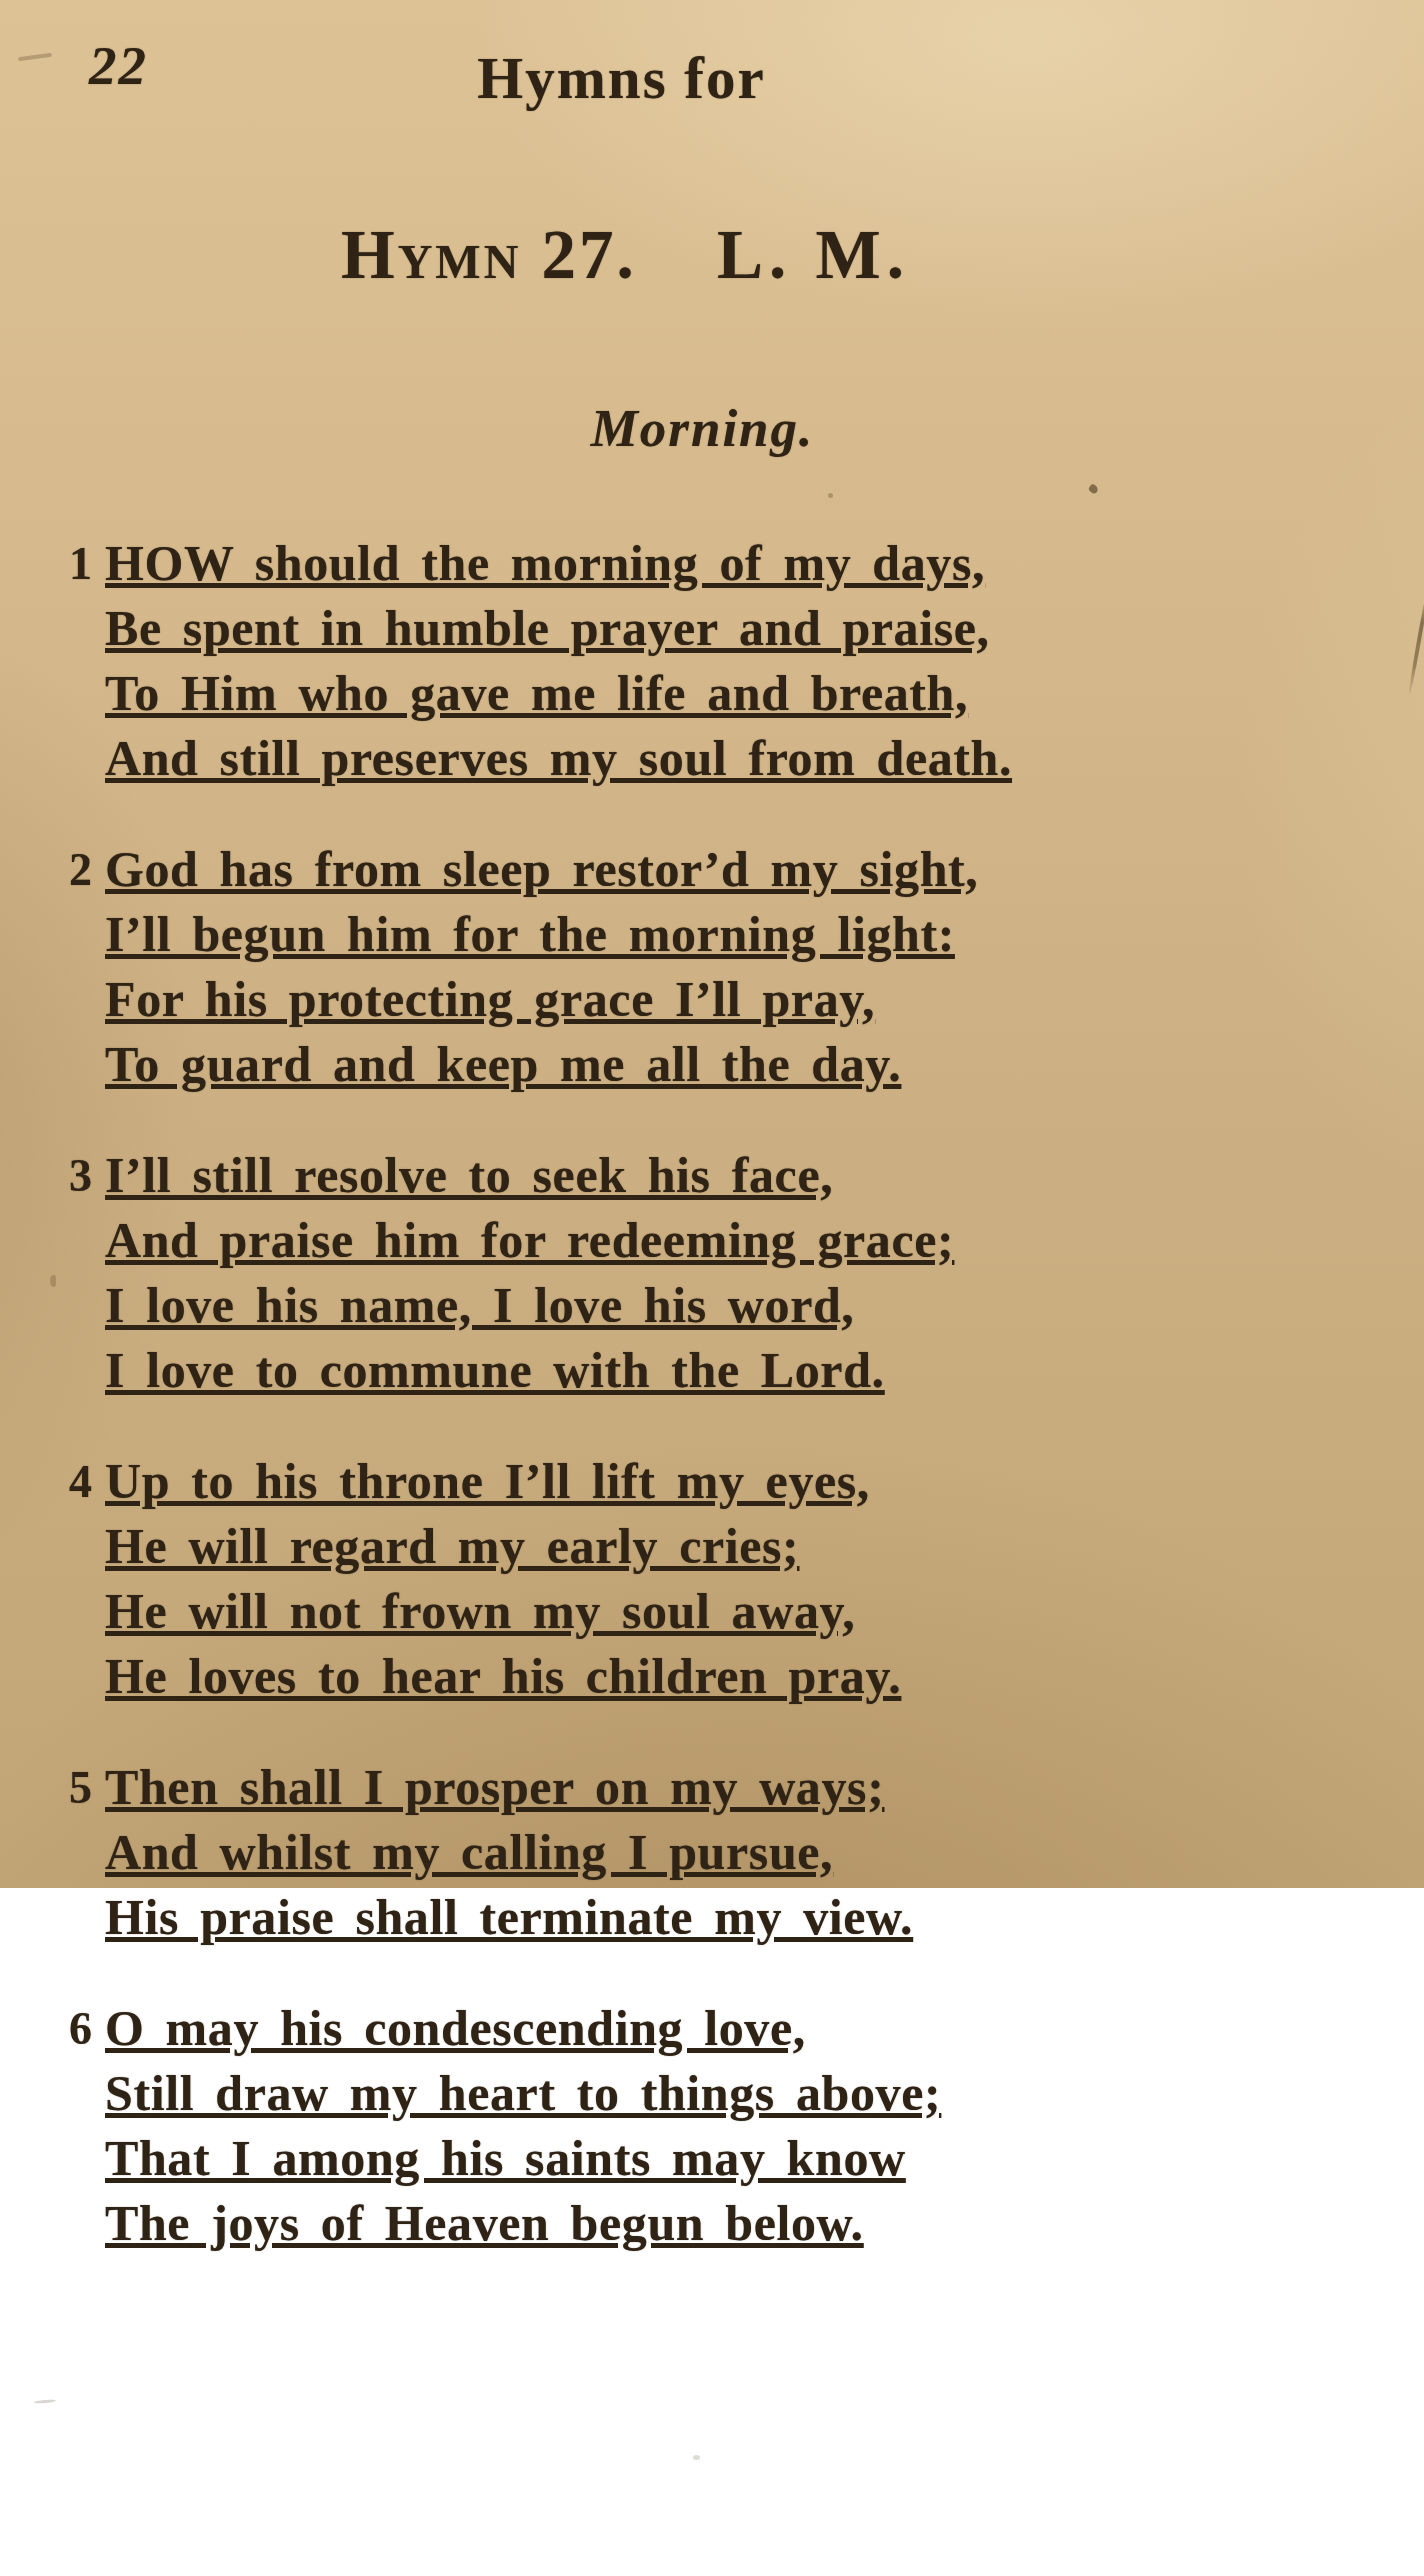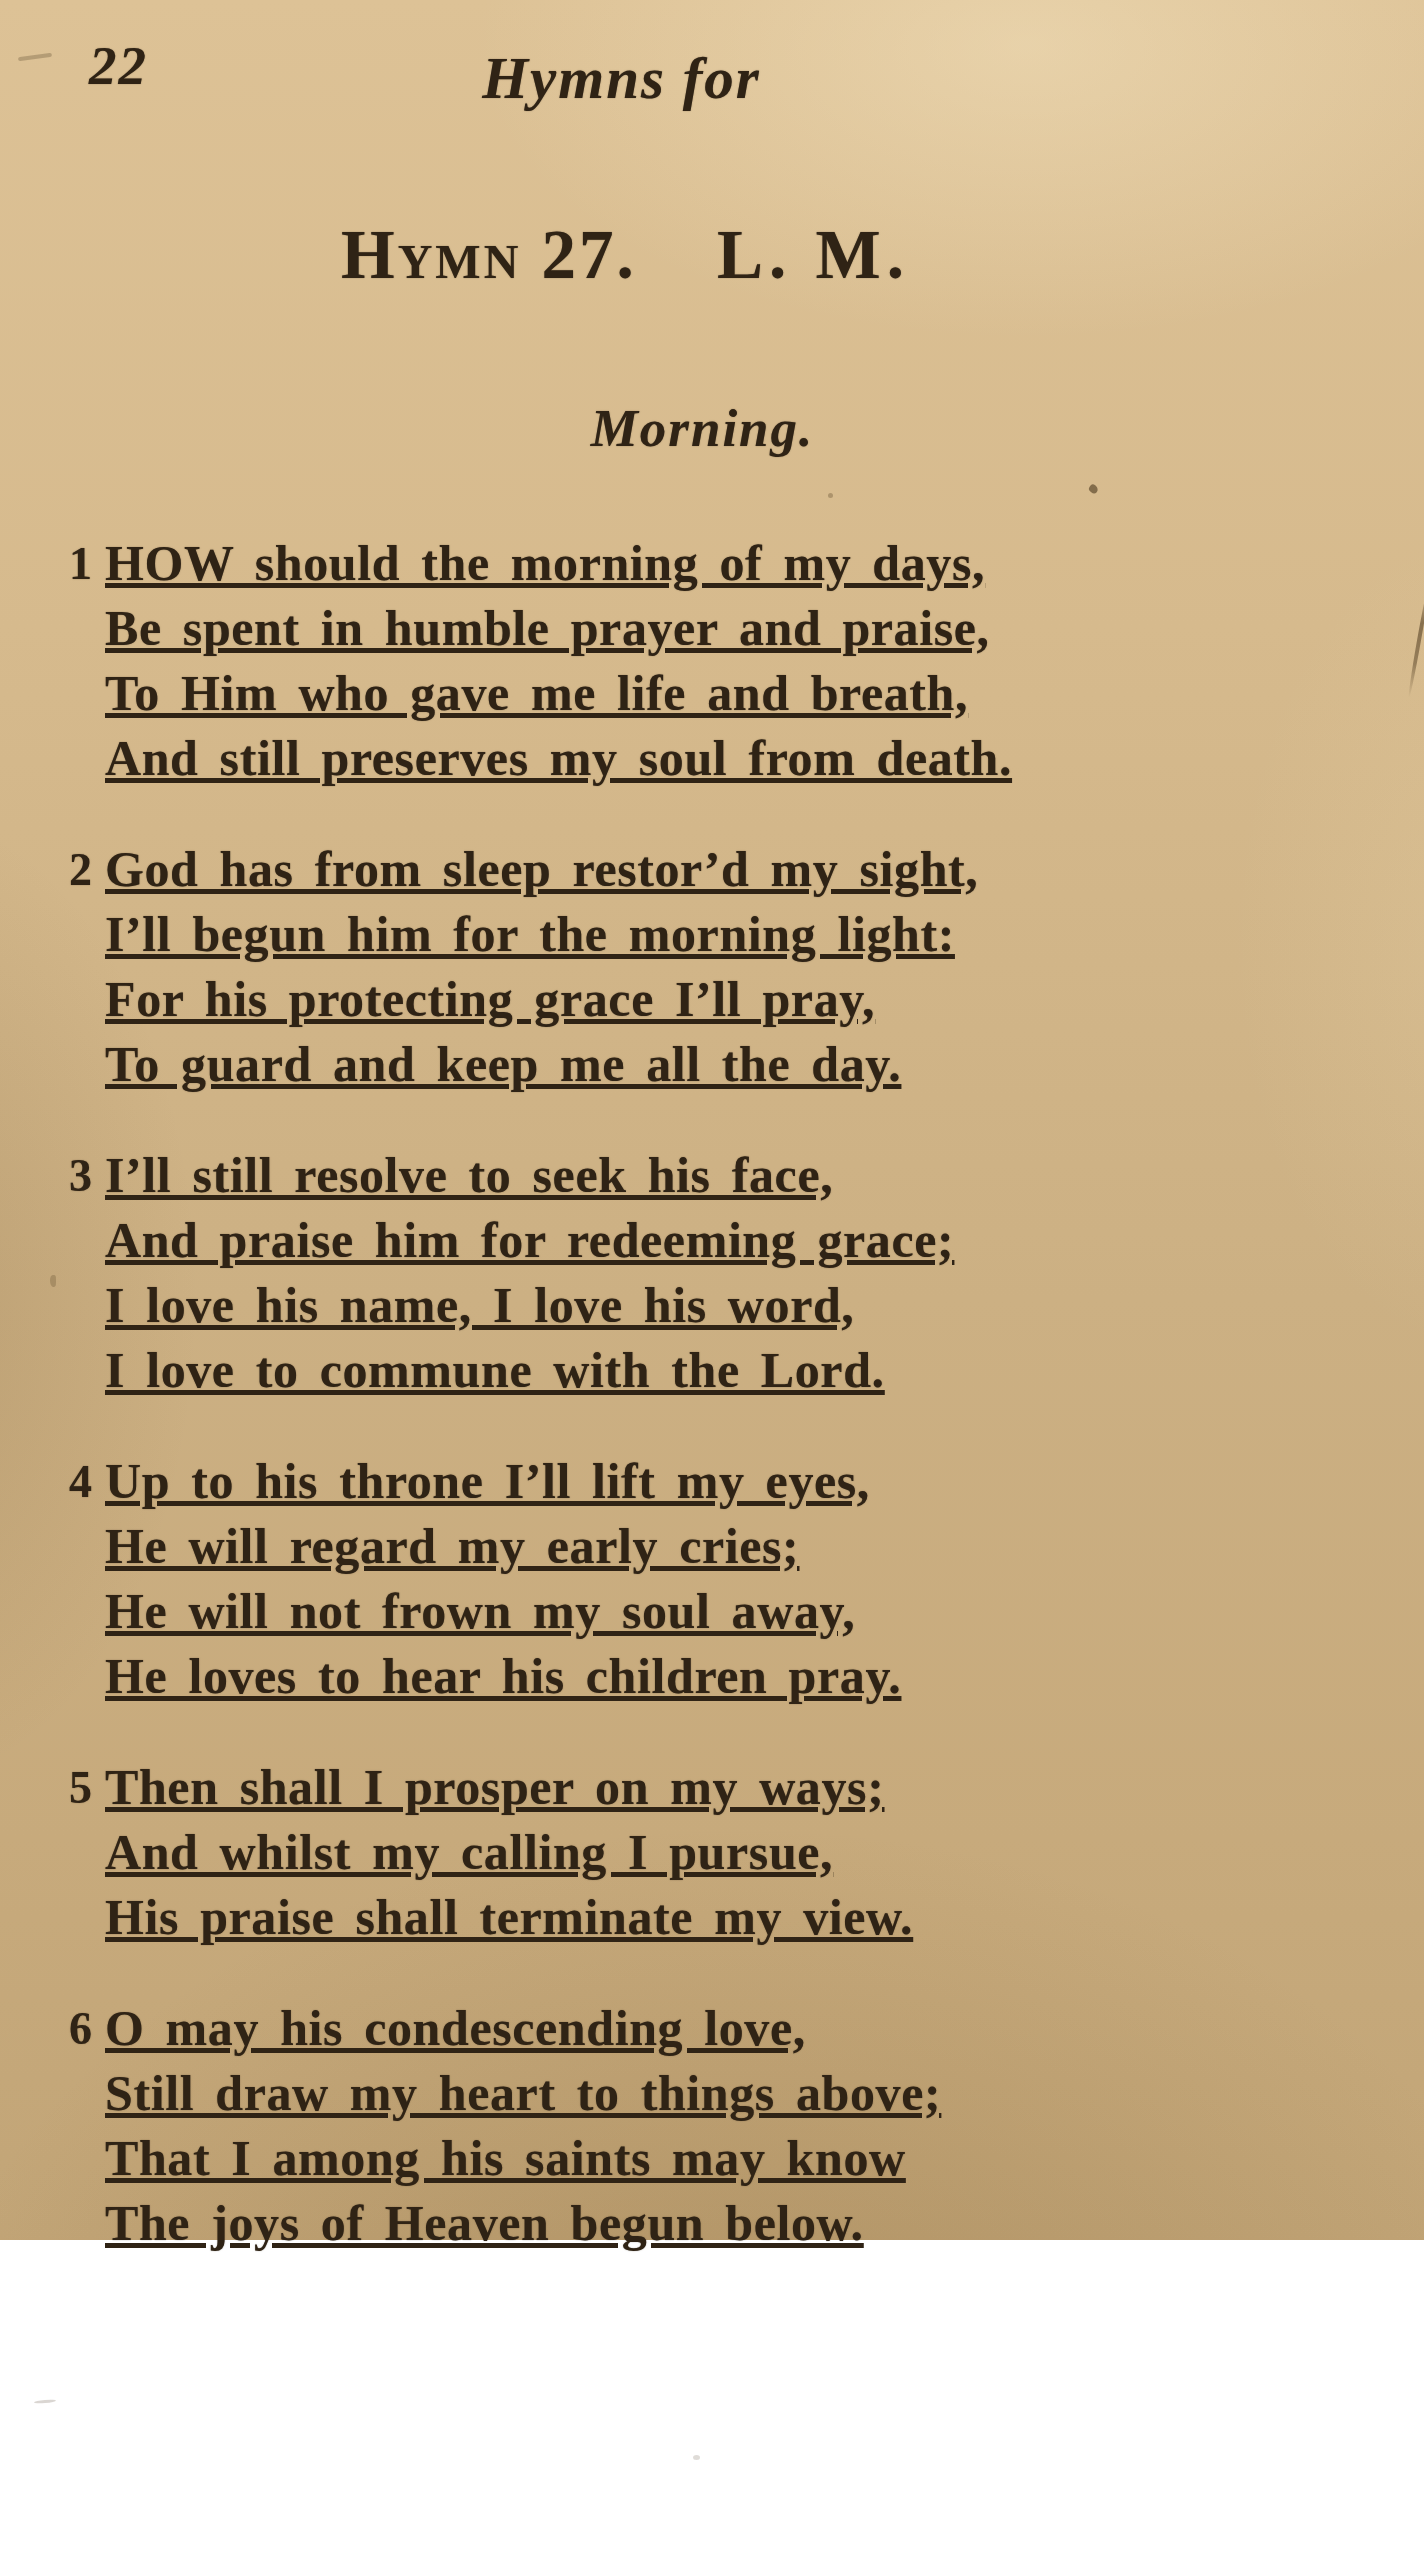--- a/index.html
+++ b/index.html
@@ -2,40 +2,40 @@
 <html style="--paper-top: #ddc296; --paper-bottom: #c2a577; --ink: #2f2315;"><head>
 <meta charset="utf-8">
 <style>
   html, body { margin: 0; padding: 0; }
   body {
     width: 1425px; height: 2576px; overflow: hidden;
     font-family: "Liberation Serif", "DejaVu Serif", serif;
   }
   .page {
     position: relative;
-    width: 1425px; height: 2240px;
+    width: 1425px; height: 1888px;
     color: var(--ink, #2f2315);
     background:
       radial-gradient(ellipse 891px 475px at 72% 2%, rgba(250,236,202,0.38), transparent 62%),
       radial-gradient(ellipse 1238px 941px at 52% 110%, rgba(118,86,40,0.26), transparent 68%),
       radial-gradient(ellipse 475px 812px at -6% 58%, rgba(108,78,38,0.16), transparent 60%),
       radial-gradient(ellipse 416px 693px at 104% 42%, rgba(240,222,180,0.18), transparent 60%),
       linear-gradient(180deg, var(--paper-top, #ddc296) 0%, #d6ba8d 28%, #ccb083 58%, #c7aa7c 82%, var(--paper-bottom, #c2a577) 100%);
   }
   .inkwash { text-shadow: 0 0 1.2px rgba(47,35,21,0.55); }
 
   .page-number {
     position: absolute; left: 89px; top: 34px;
     font-size: 55px; font-weight: 700; font-style: italic;
     letter-spacing: 2px;
   }
   .running-header {
     position: absolute; left: 50%; top: 44px;
     transform: translateX(calc(-50% - 91px));
-    font-size: 59px; font-style: italic; font-weight: 700;
+    font-size: 59px; font-weight: 700;
     letter-spacing: 2px;
     text-align: center;
   }
   .hymn-title {
     position: absolute; left: 0; top: 216px; width: 100%;
     margin: 0; text-align: center;
     transform: translateX(-87px);
     font-size: 69px; font-weight: 700;
     letter-spacing: 3px;
   }

